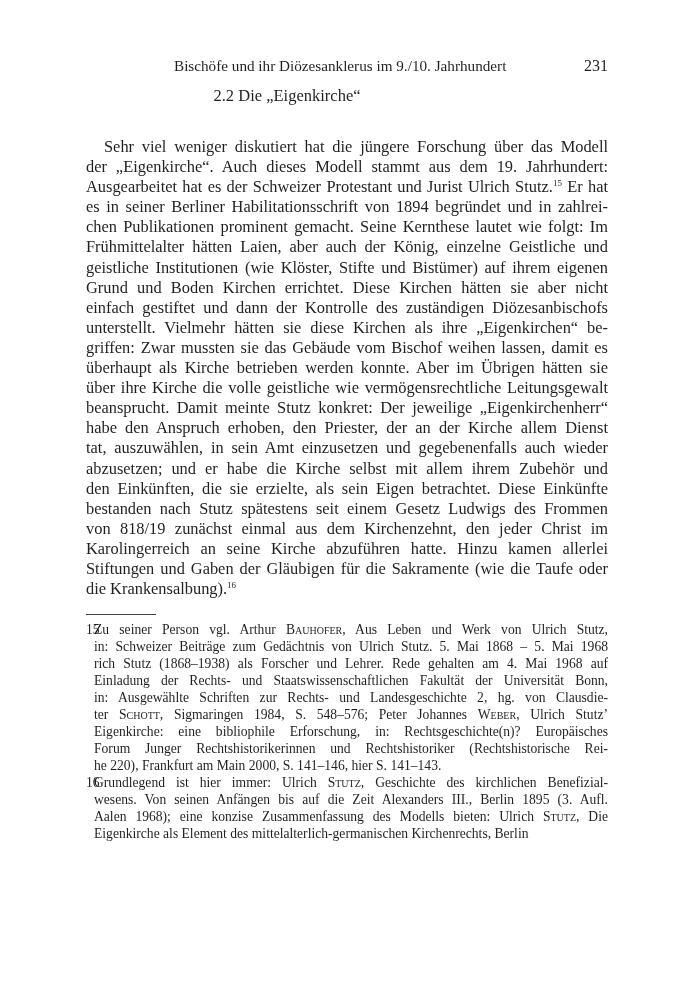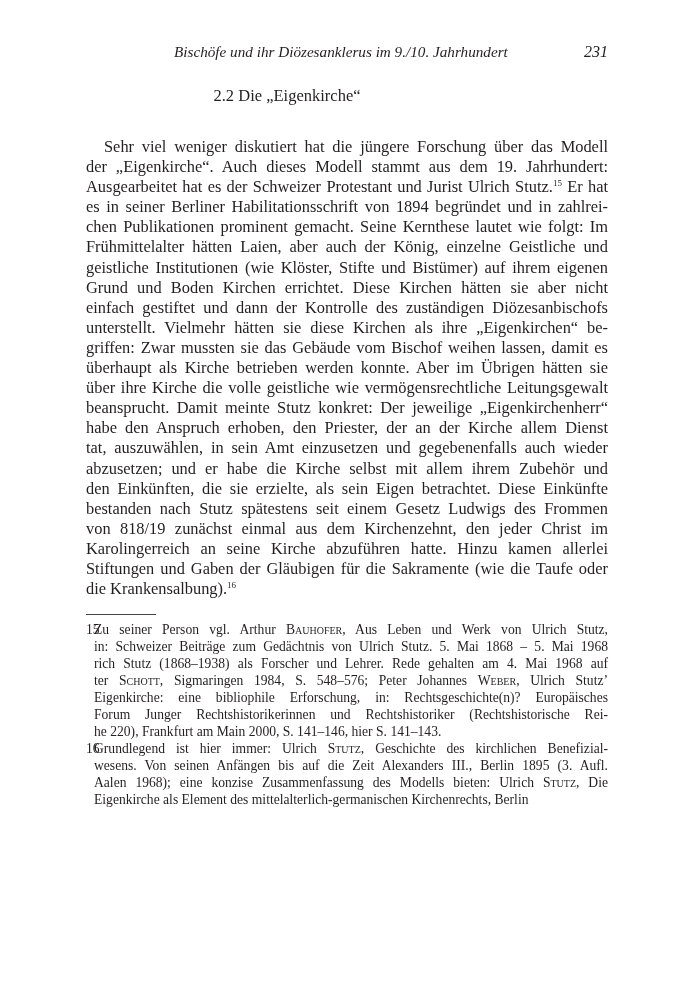--- a/index.html
+++ b/index.html
@@ -1,19 +1,19 @@
 <!DOCTYPE html>
 <html><head>
 <meta charset="utf-8">
 <style>
   html, body { margin: 0; padding: 0; background: #ffffff; }
   body { width: 700px; height: 988px; position: relative; overflow: hidden;
          font-family: "Liberation Serif", "DejaVu Serif", serif; color: #231f20; }
-  .running-head { position: absolute; top: 40px; left: 174px; width: 434px; height: 24px;
-                  font-size: 15.2px; line-height: 24px; font-style: italic; }
+  .running-head { position: absolute; top: 54px; left: 174px; width: 434px; height: 24px;
+                  font-size: 15.2px; line-height: 24px; }
   .running-head .title { position: absolute; left: 0; top: 0; white-space: nowrap; }
   .running-head .pageno { position: absolute; right: 0; top: 0; font-size: 16px; }
   .section-heading { position: absolute; top: 84px; left: 0; width: 560px; text-align: center;
                      font-size: 16.5px; line-height: 24px; padding-left: 14px; box-sizing: border-box; }
   .body-text { position: absolute; top: 137px; left: 86px; width: 522px; }
   .body-line { display: block; height: 20.1px; line-height: 20.1px; font-size: 16.4px;
                text-align: justify; text-align-last: justify; white-space: nowrap; overflow: visible; }
   .body-line.indent { padding-left: 18px; }
   .body-line.last { text-align-last: left; }
   sup { font-size: 9px; line-height: 0; vertical-align: 6px; }
@@ -66,20 +66,22 @@
 
 <div class="footnote-rule"></div>
 
 <div class="footnotes" id="footnotes">
     <div class="footnote">
       <span class="fn-num">15</span>
       <div class="fn-lines">
         <span class="fn-line"><span>Zu seiner Person vgl. Arthur </span><span class="sc">Bauhofer</span><span>, Aus Leben und Werk von Ulrich Stutz,</span></span>
         <span class="fn-line"><span>in: Schweizer Beiträge zum Gedächtnis von Ulrich Stutz. 5. Mai 1868 – 5. Mai 1968</span></span>
         <span class="fn-line"><span>rich Stutz (1868–1938) als Forscher und Lehrer. Rede gehalten am 4. Mai 1968 auf</span></span>
+        <span class="fn-line"><span>Einladung der Rechts- und Staatswissenschaftlichen Fakultät der Universität Bonn,</span></span>
+        <span class="fn-line"><span>in: Ausgewählte Schriften zur Rechts- und Landesgeschichte 2, hg. von Clausdie-</span></span>
         <span class="fn-line"><span>ter </span><span class="sc">Schott</span><span>, Sigmaringen 1984, S. 548–576; Peter Johannes </span><span class="sc">Weber</span><span>, Ulrich Stutz’</span></span>
         <span class="fn-line"><span>Eigenkirche: eine bibliophile Erforschung, in: Rechtsgeschichte(n)? Europäisches</span></span>
         <span class="fn-line"><span>Forum Junger Rechtshistorikerinnen und Rechtshistoriker (Rechtshistorische Rei-</span></span>
         <span class="fn-line last"><span>he 220), Frankfurt am Main 2000, S. 141–146, hier S. 141–143.</span></span>
       </div>
     </div>
     <div class="footnote">
       <span class="fn-num">16</span>
       <div class="fn-lines">
         <span class="fn-line"><span>Grundlegend ist hier immer: Ulrich </span><span class="sc">Stutz</span><span>, Geschichte des kirchlichen Benefizial-</span></span>

